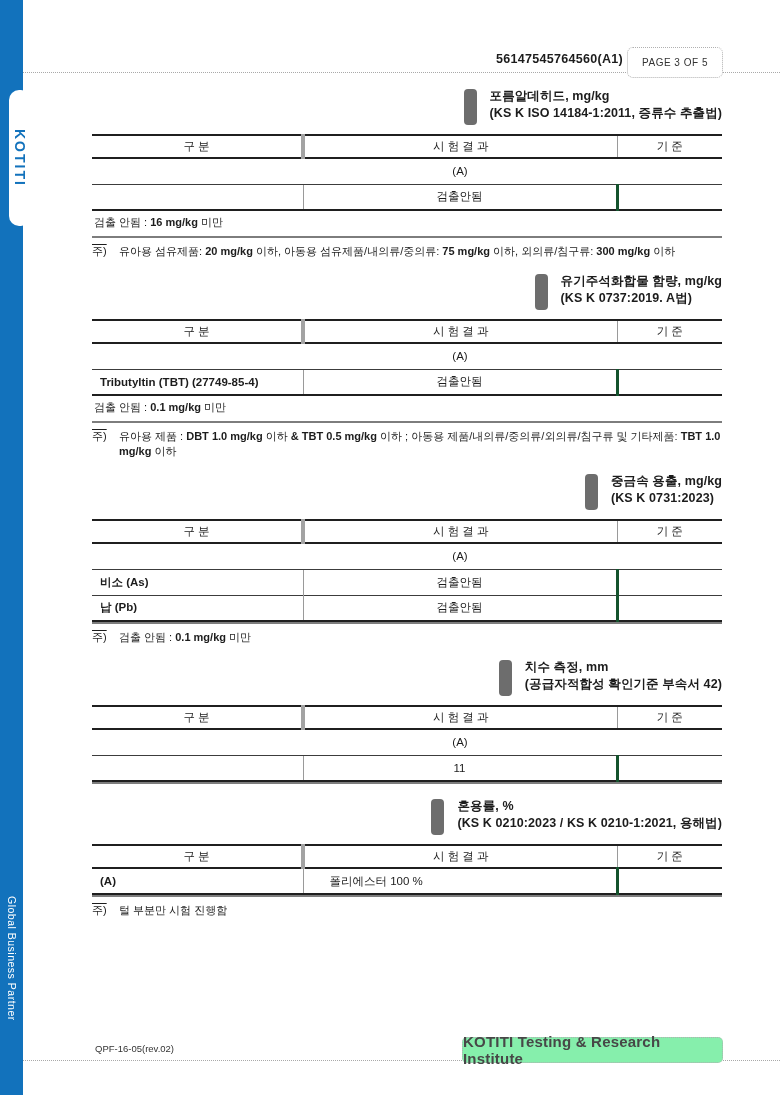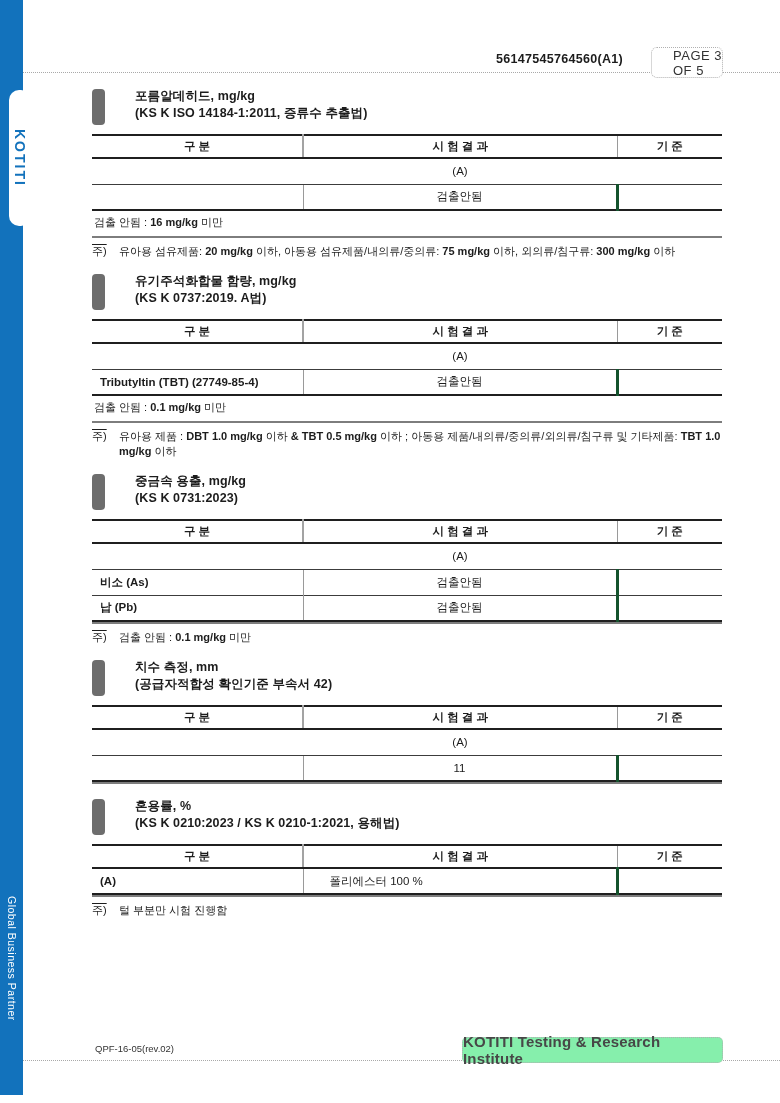--- a/index.html
+++ b/index.html
@@ -20,48 +20,48 @@
   }
   .tagline {
     position:absolute; left:0; top:878px; width:23px; height:160px;
     display:flex; align-items:center; justify-content:center;
     writing-mode:vertical-rl; color:#ffffff; font-size:10.5px; letter-spacing:.5px; white-space:nowrap;
   }
   
   .topline { position:absolute; left:23px; right:0; top:72px; border-top:1px dotted #a9a9a9; }
   .report-no { position:absolute; top:52px; right:157px; font-size:12.5px; font-weight:bold; letter-spacing:.3px; }
   .page-box {
-    position:absolute; top:47px; right:57px; width:72px; height:31px;
+    position:absolute; top:47px; right:57px; width:96px; height:31px;
     border:1px dotted #b0b0b0; border-radius:6px; background:#fff; z-index:2;
     display:flex; align-items:center; justify-content:center;
-    font-size:13px; color:#333; letter-spacing:.5px;padding-left:21px;
+    font-size:10px; color:#333; letter-spacing:.5px;
   }
   .botline { position:absolute; left:23px; right:0; top:1060px; border-top:1px dotted #a9a9a9; }
   .form-no { position:absolute; left:95px; top:1043px; font-size:9.5px; color:#333; }
   .inst-box {
     position:absolute; right:57px; top:1037px; width:261px; height:26px;
     border:1px dotted #b0b0b0; border-radius:5px; background:#86efac; z-index:2;
     display:flex; align-items:center; justify-content:center;
     font-size:15px; font-weight:bold; color:#474747; letter-spacing:.2px;
   }
   
   .content { position:absolute; left:92px; top:88px; width:630px; }
   .section { margin-bottom:14px; }
-  .sec-header { display:flex; gap:30px; margin-bottom:9px; }
+  .sec-header { display:flex; gap:13px; margin-bottom:9px;justify-content:flex-end; }
   .sec-icon { flex:none; width:13px; height:36px; background:#6D6D6D; border-radius:4px; margin-top:1px; }
   .sec-title, .sec-subtitle { font-size:12.5px; font-weight:bold; line-height:17px; letter-spacing:.1px; }
   
   table.rtable { width:630px; border-collapse:collapse; table-layout:fixed;
     border-top:2px solid #1f1f1f; border-bottom:2px solid #1f1f1f; }
   col.c1 { width:211px; } col.c2 { width:314px; } col.c3 { width:105px; }
   .rtable th {
-    height:23px; font-size:11.5px; font-weight:bold; text-align:center; vertical-align:middle;
+    height:23px; font-size:11.5px; font-weight:normal; text-align:center; vertical-align:middle;
     border-bottom:2px solid #1f1f1f;
   }
-  .rtable th:nth-child(2) { border-left:2px solid #a3a3a3; border-right:1px solid #9a9a9a; }
+  .rtable th:nth-child(2) { border-left:4px solid #a3a3a3; border-right:1px solid #9a9a9a; }
   .rtable td { height:26px; font-size:11.5px; vertical-align:middle; }
   tr.sample-row td { text-align:center; padding-left:211px; padding-right:105px; border-bottom:1px solid #3c3c3c; }
   tr.data-row + tr.data-row td { border-top:1px solid #3c3c3c; }
   tr.data-row td.cat { text-align:left; padding-left:8px; }
   tr.data-row td.cat.b { font-weight:bold; }
   tr.data-row td.res { text-align:center; border-left:1px solid #9a9a9a; border-right:3px solid #14532d; }
   tr.data-row td.res.left { text-align:left; padding-left:26px; }
   
   .tfooter { font-size:11px; padding:4px 2px 6px; line-height:15px; }
   .dline { height:2px; border-top:1px solid #7d7d7d; border-bottom:1px solid #7d7d7d; }

